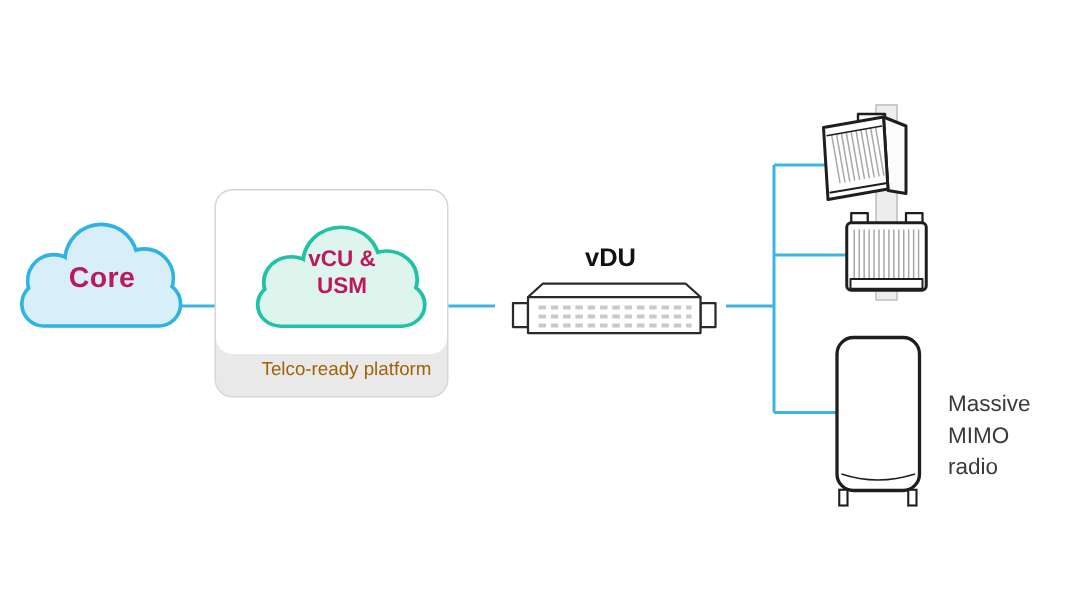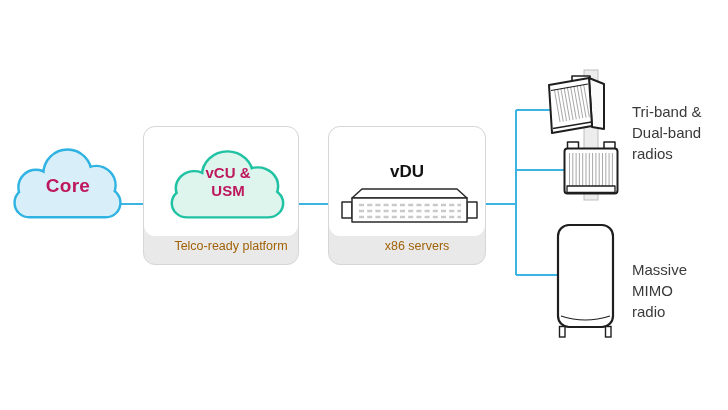--- a/index.html
+++ b/index.html
@@ -84,24 +84,20 @@
       <rect x="559.5" y="326.5" width="5.5" height="10.5" fill="#ffffff" stroke="#1e1e1e" stroke-width="1.4"></rect>
       <rect x="605.5" y="326.5" width="5.5" height="10.5" fill="#ffffff" stroke="#1e1e1e" stroke-width="1.4"></rect>
     </g>
   </svg>
 
   <div class="card" style="left:143px;top:126px;width:156px;height:139px;">
     <div class="card-body"></div>
     <div class="card-footer">Telco-ready platform</div>
   </div>
 
-  <div class="card" style="left:328px;top:126px;width:158px;height:139px;">
-    <div class="card-body"></div>
-    <div class="card-footer">x86 servers</div>
-  </div>
 
   <svg class="abs" style="left:0;top:0;pointer-events:none;" width="728" height="410" viewBox="0 0 728 410">
     <defs>
       <g id="cloudShape">
         <circle cx="27" cy="44" r="17"></circle>
         <circle cx="60" cy="30" r="24"></circle>
         <circle cx="90" cy="42" r="19"></circle>
         <rect x="6" y="46" width="108" height="28" rx="14"></rect>
       </g>
     </defs>
@@ -131,20 +127,17 @@
     </g>
   </svg>
 
   <div class="cloud-label core-label">Core</div>
 
   <div class="cloud-label vcu-label">vCU &amp;
 USM</div>
 
   <div class="vdu-title">vDU</div>
 
-  <div class="side-label triband-label">Tri-band &amp;
-Dual-band
-radios</div>
 
   <div class="side-label mimo-label">Massive MIMO
 radio</div>
 
 </div>
 
 </body></html>

